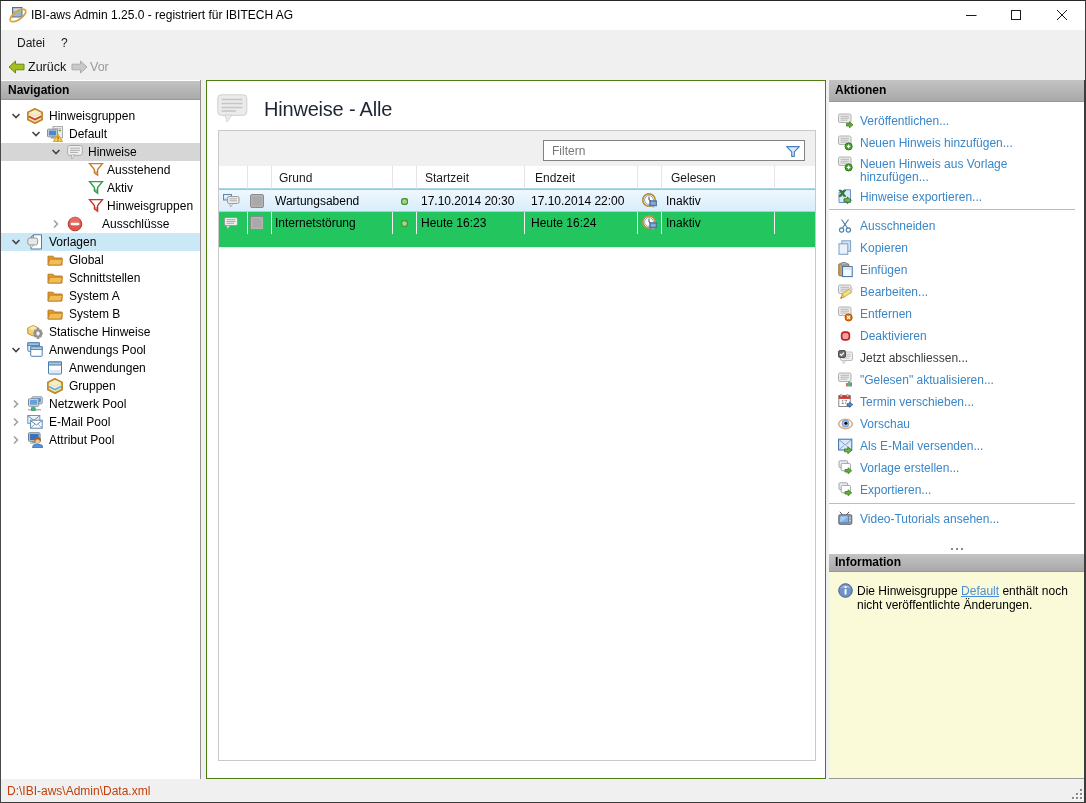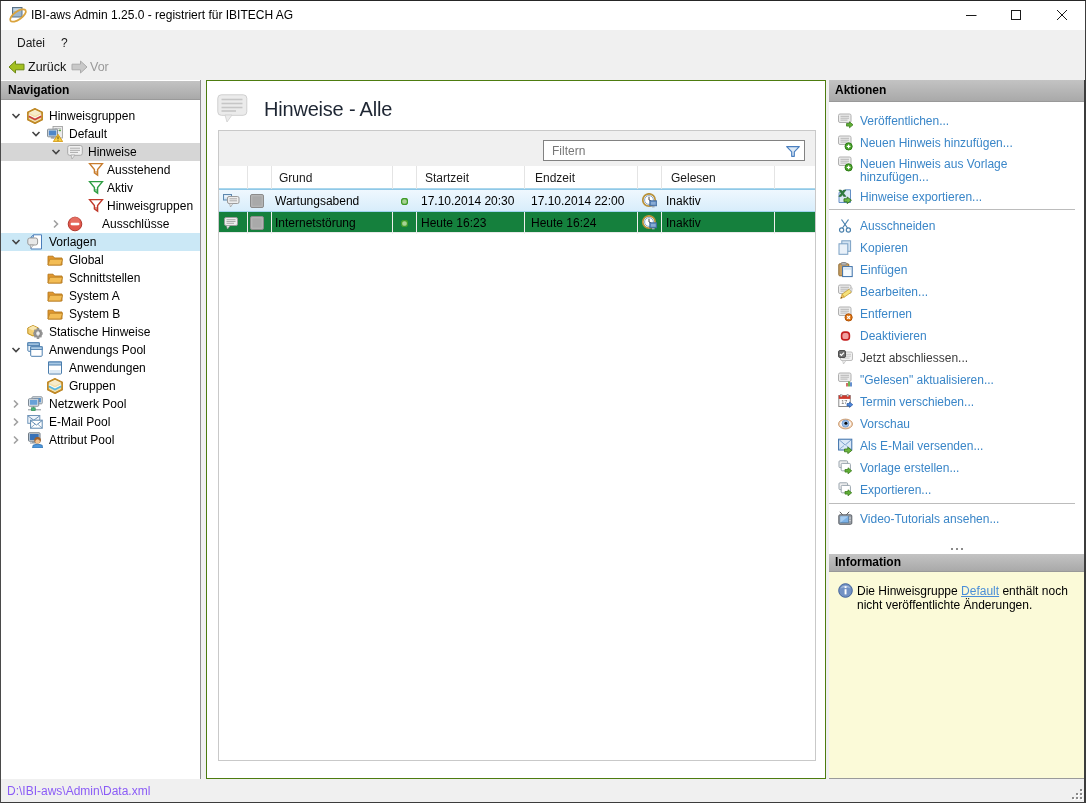--- a/index.html
+++ b/index.html
@@ -24,31 +24,31 @@
   #card{left:206px;top:80px;width:620px;height:699px;background:#fff;border:1px solid #4d7c0f;}
   #cardtitle{left:57px;top:17px;font-size:20px;letter-spacing:-0.2px;color:#1e2633;}
   #tbl{left:11px;top:49px;width:598px;height:631px;border:1px solid #c9c9c9;background:#fff;}
   #filterband{left:0;top:0;width:596px;height:35px;background:#f0f0f0;}
   #filterbox{left:324px;top:9px;width:262px;height:21px;background:#fff;border:1px solid #828282;}
   #filterph{left:8px;top:3px;color:#777;}
   .colsep{position:absolute;width:1px;background:#e4e4e4;}
   .hlbl{position:absolute;top:5px;color:#1a1a1a;}
   #hdrrow{left:0;top:35px;width:596px;height:23px;background:#fff;border-bottom:1px solid #abd7ec;}
   #row1{left:0;top:58px;width:596px;height:23px;background:linear-gradient(180deg,#eff8fe,#d8edfb);border-top:1px solid #8fc8e8;border-bottom:1px solid #9fd3ee;}
-  #row2{left:0;top:81px;width:596px;height:21px;background:#15803d;border-bottom:1px solid #e8e8e8;}
+  #row2{left:0;top:81px;width:596px;height:36px;background:#22c55e;border-bottom:1px solid #e8e8e8;}
   .cell{position:absolute;top:4px;height:15px;line-height:15px;color:#000;}
   #actpane{left:829px;top:80px;width:255px;height:474px;background:#fff;}
   #acthdr{left:0;top:0;width:255px;height:22px;line-height:21px;padding-left:6px;}
   .act{position:absolute;left:31px;height:15px;line-height:15px;color:#3a86c8;}
   .act.dis{color:#3c3c3c;}
   .asep{position:absolute;left:0;width:246px;height:1px;background:#bcbcbc;}
   #infopane{left:829px;top:554px;width:255px;height:225px;background:#fbfad8;border-bottom:1px solid #9a9a9a;}
   #infohdr{left:0;top:0;width:255px;height:18px;line-height:17px;padding-left:6px;}
   #statusbar{left:1px;top:779px;width:1084px;height:23px;background:#f0f0f0;}
-  #statustext{left:6px;top:5px;color:#8b5cf6;}
+  #statustext{left:6px;top:5px;color:#c2410c;}
 </style>
 </head>
 <body>
 <div id="win">
   <div class="abs" id="titlebar"></div>
   <div class="abs" id="menubar"></div>
   <div class="abs" id="toolbar"></div>
 
   <svg class="abs" style="left:8px;top:5px" width="20" height="20" viewBox="0 0 20 20">
     <rect x="4.5" y="2.5" width="9.5" height="9.5" fill="#9db6cc" stroke="#5a7287"></rect>

